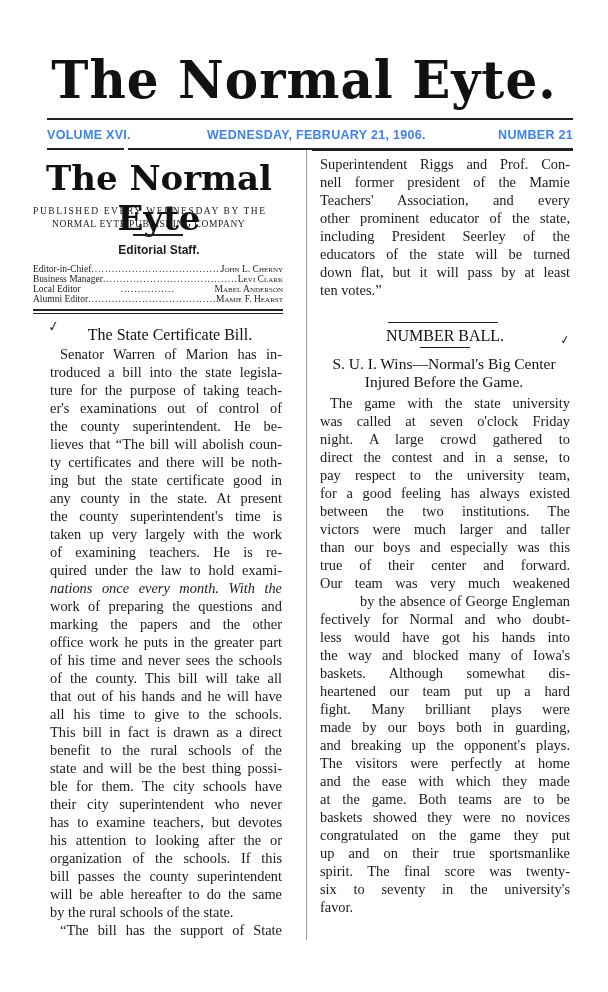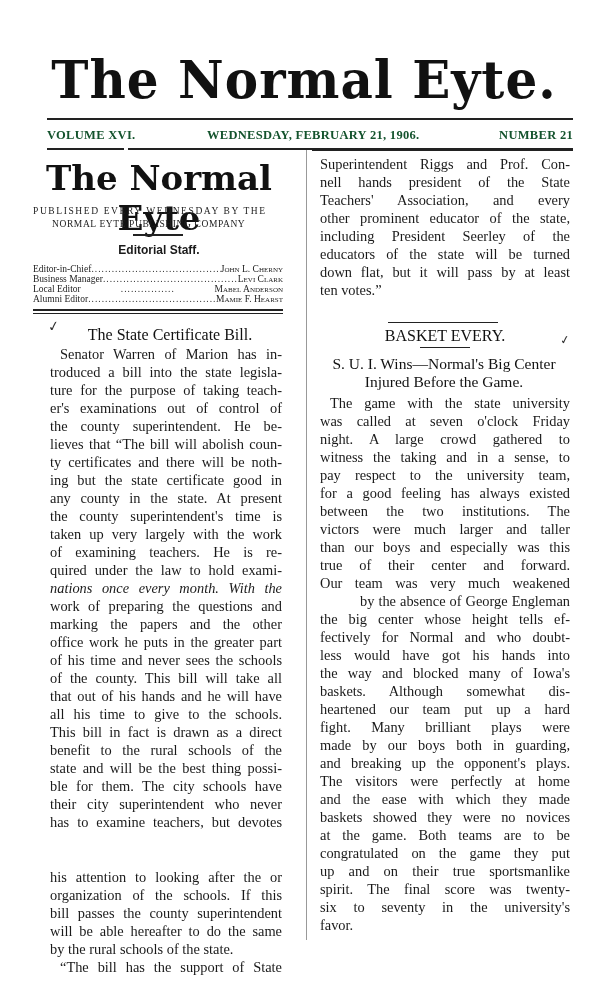--- a/index.html
+++ b/index.html
@@ -9,22 +9,22 @@
   }
   .masthead {
     position: absolute; left: 0; top: 50px; width: 608px; text-align: center;
     font-family: "DejaVu Serif", "Liberation Serif", serif; font-weight: bold;
     font-size: 50px; line-height: 60px; letter-spacing: 1px; color: #111;
     transform: scaleY(1.05);
   }
   .rule { position: absolute; background: #222; }
   .dateline {
     position: absolute; left: 47px; top: 128px; width: 526px; height: 16px;
-    font-family: Liberation Serif, serif; font-weight: bold; font-size: 12.5px;
-    color: #14532d; letter-spacing: 0.3px;
+    font-family: Liberation Sans, sans-serif; font-weight: bold; font-size: 12.5px;
+    color: #3b82f6; letter-spacing: 0.3px;
   }
   .dateline span { position: absolute; top: 0; white-space: nowrap; }
   .col { position: absolute; font-size: 14.4px; line-height: 18px; text-align: justify; }
   .col p { margin: 0; }
   .mini-masthead {
     position: absolute; left: 30px; top: 158px; width: 258px; text-align: center;
     font-family: "DejaVu Serif", "Liberation Serif", serif; font-weight: bold;
     font-size: 34px; line-height: 40px; color: #111;
   }
   .pub-line {
@@ -115,73 +115,72 @@
       <p style="text-align-last: justify; white-space: nowrap; height: 18px;"><span style="white-space: nowrap;">of his time and never sees the schools</span></p>
       <p style="text-align-last: justify; white-space: nowrap; height: 18px;"><span style="white-space: nowrap;">of the county. This bill will take all</span></p>
       <p style="text-align-last: justify; white-space: nowrap; height: 18px;"><span style="white-space: nowrap;">that out of his hands and he will have</span></p>
       <p style="text-align-last: justify; white-space: nowrap; height: 18px;"><span style="white-space: nowrap;">all his time to give to the schools.</span></p>
       <p style="text-align-last: justify; white-space: nowrap; height: 18px;"><span style="white-space: nowrap;">This bill in fact is drawn as a direct</span></p>
       <p style="text-align-last: justify; white-space: nowrap; height: 18px;"><span style="white-space: nowrap;">benefit to the rural schools of the</span></p>
       <p style="text-align-last: justify; white-space: nowrap; height: 18px;"><span style="white-space: nowrap;">state and will be the best thing possi-</span></p>
       <p style="text-align-last: justify; white-space: nowrap; height: 18px;"><span style="white-space: nowrap;">ble for them. The city schools have</span></p>
       <p style="text-align-last: justify; white-space: nowrap; height: 18px;"><span style="white-space: nowrap;">their city superintendent who never</span></p>
       <p style="text-align-last: justify; white-space: nowrap; height: 18px;"><span style="white-space: nowrap;">has to examine teachers, but devotes</span></p>
-      <p style="text-align-last: justify; white-space: nowrap; height: 18px; margin-top: 37px;"><span style="white-space: nowrap;">his attention to looking after the or</span></p>
+      <p style="text-align-last: justify; white-space: nowrap; height: 18px;"><span style="white-space: nowrap;">his attention to looking after the or</span></p>
       <p style="text-align-last: justify; white-space: nowrap; height: 18px;"><span style="white-space: nowrap;">organization of the schools. If this</span></p>
       <p style="text-align-last: justify; white-space: nowrap; height: 18px;"><span style="white-space: nowrap;">bill passes the county superintendent</span></p>
       <p style="text-align-last: justify; white-space: nowrap; height: 18px;"><span style="white-space: nowrap;">will be able hereafter to do the same</span></p>
       <p style="text-align-last: left; white-space: nowrap; height: 18px;">by the rural schools of the state.</p>
       <p style="text-align-last: justify; white-space: nowrap; height: 18px; padding-left: 10px;"><span style="white-space: nowrap;">“The bill has the support of State</span></p>
     </div>
 </article>
 
 <div class="rule" style="left:312px; top:150px; width:261px; height:1px;"></div>
 <div class="col" id="cont-col" style="left:320px; top:155px; width:250px;">
     <p style="text-align-last: justify; white-space: nowrap; height: 18px;"><span style="white-space: nowrap;">Superintendent Riggs and Prof. Con-</span></p>
-    <p style="text-align-last: justify; white-space: nowrap; height: 18px;"><span style="white-space: nowrap;">nell hands president of the State</span></p>
+    <p style="text-align-last: justify; white-space: nowrap; height: 18px;"><span style="white-space: nowrap;">nell former president of the Mamie</span></p>
     <p style="text-align-last: justify; white-space: nowrap; height: 18px;"><span style="white-space: nowrap;">Teachers' Association, and every</span></p>
     <p style="text-align-last: justify; white-space: nowrap; height: 18px;"><span style="white-space: nowrap;">other prominent educator of the state,</span></p>
     <p style="text-align-last: justify; white-space: nowrap; height: 18px;"><span style="white-space: nowrap;">including President Seerley of the</span></p>
     <p style="text-align-last: justify; white-space: nowrap; height: 18px;"><span style="white-space: nowrap;">educators of the state will be turned</span></p>
     <p style="text-align-last: justify; white-space: nowrap; height: 18px;"><span style="white-space: nowrap;">down flat, but it will pass by at least</span></p>
     <p style="text-align-last: left; white-space: nowrap; height: 18px;">ten votes.”</p>
   </div>
 
 <article>
   <div class="rule" style="left:388px; top:322px; width:110px; height:1px;"></div>
-  <div class="heading" style="left:320px; top:326px; width:250px;">BASKET EVERY.</div>
+  <div class="heading" style="left:320px; top:326px; width:250px;">NUMBER BALL.</div>
   <span class="check" style="left:560px; top:333px; font-size:12px;">✓</span>
   <div class="rule" style="left:420px; top:347px; width:50px; height:1px;"></div>
   <div class="heading" style="left:318px; top:354px; width:252px; font-size:15.5px;">S. U. I. Wins—Normal's Big Center</div>
   <div class="heading" style="left:318px; top:372px; width:252px; font-size:15.5px;">Injured Before the Game.</div>
   <div class="col" id="bb-col" style="left:320px; top:394px; width:250px;">
       <p style="text-align-last: justify; white-space: nowrap; height: 18px; padding-left: 10px;"><span style="white-space: nowrap;">The game with the state university</span></p>
       <p style="text-align-last: justify; white-space: nowrap; height: 18px;"><span style="white-space: nowrap;">was called at seven o'clock Friday</span></p>
       <p style="text-align-last: justify; white-space: nowrap; height: 18px;"><span style="white-space: nowrap;">night. A large crowd gathered to</span></p>
-      <p style="text-align-last: justify; white-space: nowrap; height: 18px;"><span style="white-space: nowrap;">witness the taking and in a sense, to</span></p>
+      <p style="text-align-last: justify; white-space: nowrap; height: 18px;"><span style="white-space: nowrap;">direct the contest and in a sense, to</span></p>
       <p style="text-align-last: justify; white-space: nowrap; height: 18px;"><span style="white-space: nowrap;">pay respect to the university team,</span></p>
       <p style="text-align-last: justify; white-space: nowrap; height: 18px;"><span style="white-space: nowrap;">for a good feeling has always existed</span></p>
       <p style="text-align-last: justify; white-space: nowrap; height: 18px;"><span style="white-space: nowrap;">between the two institutions. The</span></p>
       <p style="text-align-last: justify; white-space: nowrap; height: 18px;"><span style="white-space: nowrap;">victors were much larger and taller</span></p>
       <p style="text-align-last: justify; white-space: nowrap; height: 18px;"><span style="white-space: nowrap;">than our boys and especially was this</span></p>
       <p style="text-align-last: justify; white-space: nowrap; height: 18px;"><span style="white-space: nowrap;">true of their center and forward.</span></p>
       <p style="text-align-last: justify; white-space: nowrap; height: 18px;"><span style="white-space: nowrap;">Our team was very much weakened</span></p>
       <p style="text-align-last: justify; white-space: nowrap; height: 18px; margin-left: 40px;"><span style="white-space: nowrap;">by the absence of George Engleman</span></p>
-      <p style="text-align-last: justify; white-space: nowrap; height: 18px;"><span style="white-space: nowrap;">the big center whose height tells ef-</span></p>
       <p style="text-align-last: justify; white-space: nowrap; height: 18px;"><span style="white-space: nowrap;">fectively for Normal and who doubt-</span></p>
       <p style="text-align-last: justify; white-space: nowrap; height: 18px;"><span style="white-space: nowrap;">less would have got his hands into</span></p>
       <p style="text-align-last: justify; white-space: nowrap; height: 18px;"><span style="white-space: nowrap;">the way and blocked many of Iowa's</span></p>
       <p style="text-align-last: justify; white-space: nowrap; height: 18px;"><span style="white-space: nowrap;">baskets. Although somewhat dis-</span></p>
       <p style="text-align-last: justify; white-space: nowrap; height: 18px;"><span style="white-space: nowrap;">heartened our team put up a hard</span></p>
       <p style="text-align-last: justify; white-space: nowrap; height: 18px;"><span style="white-space: nowrap;">fight. Many brilliant plays were</span></p>
       <p style="text-align-last: justify; white-space: nowrap; height: 18px;"><span style="white-space: nowrap;">made by our boys both in guarding,</span></p>
       <p style="text-align-last: justify; white-space: nowrap; height: 18px;"><span style="white-space: nowrap;">and breaking up the opponent's plays.</span></p>
       <p style="text-align-last: justify; white-space: nowrap; height: 18px;"><span style="white-space: nowrap;">The visitors were perfectly at home</span></p>
       <p style="text-align-last: justify; white-space: nowrap; height: 18px;"><span style="white-space: nowrap;">and the ease with which they made</span></p>
+      <p style="text-align-last: justify; white-space: nowrap; height: 18px;"><span style="white-space: nowrap;">at the game. Both teams are to be</span></p>
       <p style="text-align-last: justify; white-space: nowrap; height: 18px;"><span style="white-space: nowrap;">baskets showed they were no novices</span></p>
-      <p style="text-align-last: justify; white-space: nowrap; height: 18px;"><span style="white-space: nowrap;">at the game. Both teams are to be</span></p>
       <p style="text-align-last: justify; white-space: nowrap; height: 18px;"><span style="white-space: nowrap;">congratulated on the game they put</span></p>
       <p style="text-align-last: justify; white-space: nowrap; height: 18px;"><span style="white-space: nowrap;">up and on their true sportsmanlike</span></p>
       <p style="text-align-last: justify; white-space: nowrap; height: 18px;"><span style="white-space: nowrap;">spirit. The final score was twenty-</span></p>
       <p style="text-align-last: justify; white-space: nowrap; height: 18px;"><span style="white-space: nowrap;">six to seventy in the university's</span></p>
       <p style="text-align-last: left; white-space: nowrap; height: 18px;">favor.</p>
     </div>
 </article>
 
 </body></html>

